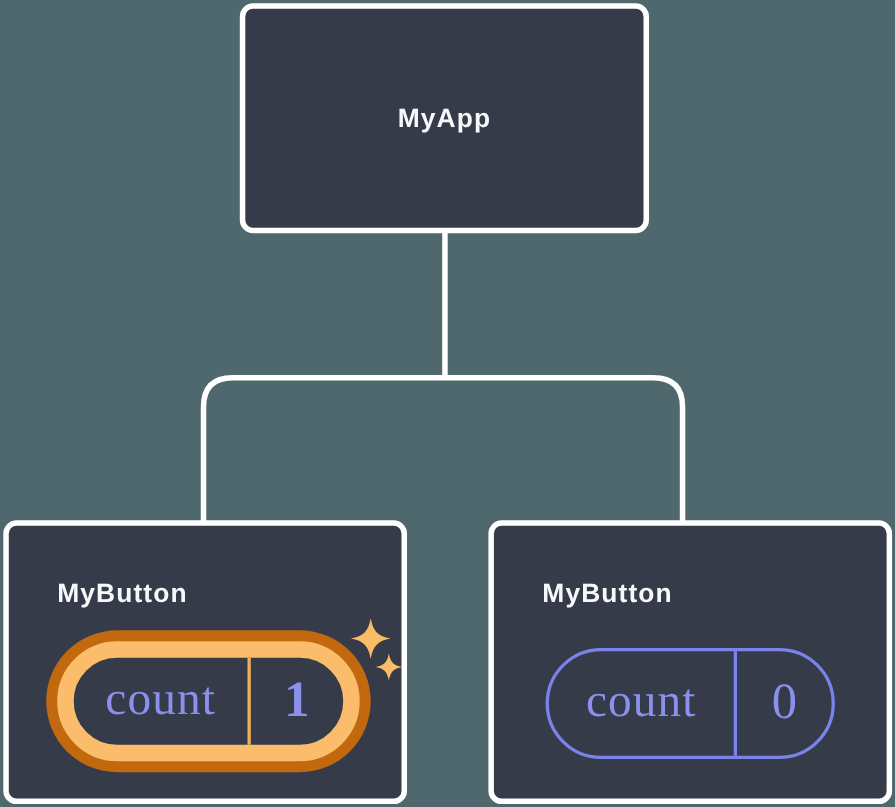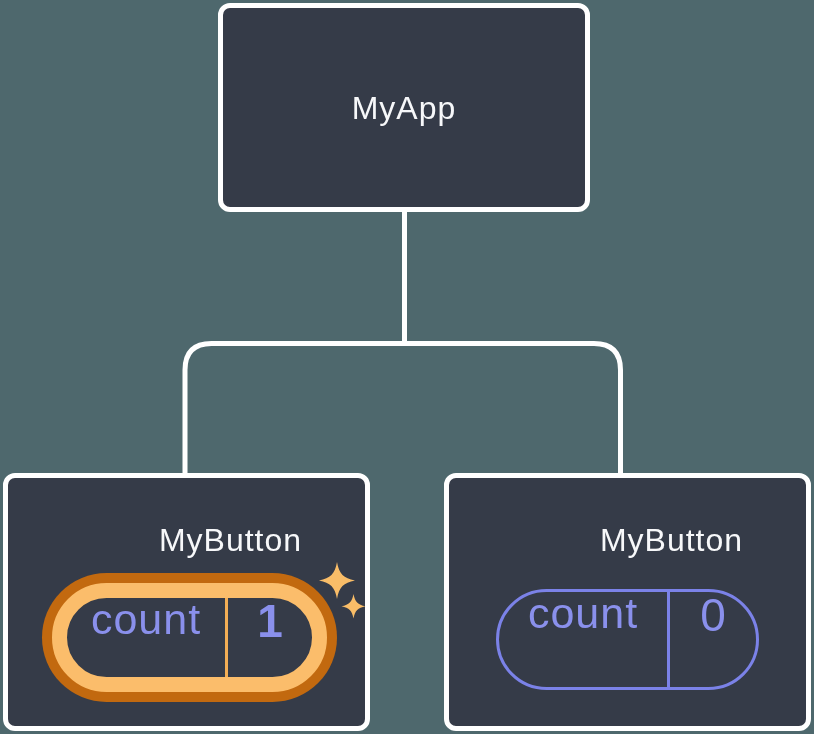--- a/index.html
+++ b/index.html
@@ -24,25 +24,25 @@
     box-sizing:border-box;
   }
   .node-root{
     left:218px;top:3px;width:372px;height:209px;
     display:flex;align-items:center;justify-content:center;
   }
   .node-child-left{left:3px;top:473px;width:367px;height:258px;}
   .node-child-right{left:444px;top:473px;width:367px;height:258px;}
   .node-title{
     color:#F7F8FA;
-    font-size:32px;
-    font-weight:400;
+    font-size:24px;
+    font-weight:700;
     letter-spacing:1px;
     line-height:36px;
-    text-align:center;
+    text-align:left;
   }
   .child-title{
     position:absolute;left:0;top:44px;width:100%;margin-left:44px;
   }
   .pill{
     position:absolute;
     box-sizing:border-box;
     background:#353B48;
     border-radius:999px;
     display:flex;
@@ -53,22 +53,23 @@
     width:275px;height:109px;
     border:15px solid #FBBD6B;
     box-shadow:0 0 0 10px #C2690F;
   }
   .pill-normal{
     left:47px;top:111px;
     width:263px;height:101px;
     border:3px solid #7B82E8;
   }
   .pill-cell{
-    display:flex;justify-content:center;
+    display:flex;align-items:center;justify-content:center;
     box-sizing:border-box;
+    font-family:Liberation Serif, serif;
   }
   .pill-highlighted .cell-key{width:161px;border-right:3px solid #F3AE55;}
   .pill-highlighted .cell-value{flex:1;}
   .pill-normal .cell-key{width:171px;border-right:3px solid #7B82E8;}
   .pill-normal .cell-value{flex:1;}
   .state-key{
     color:#8A90EC;
     font-size:43px;
     font-weight:400;
     letter-spacing:1px;

